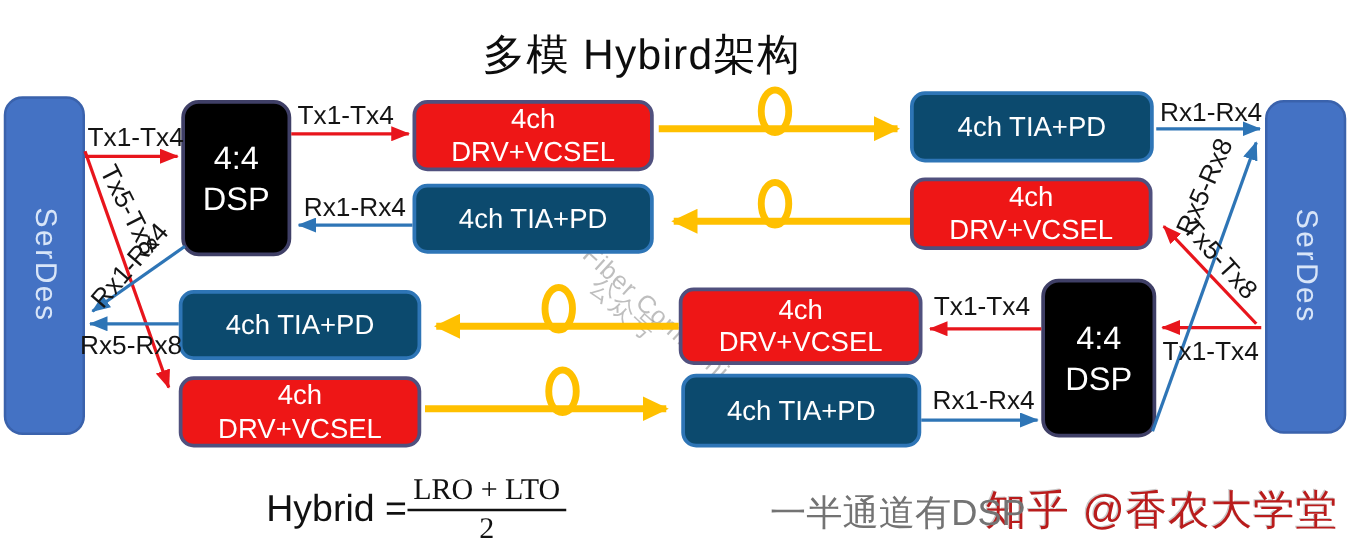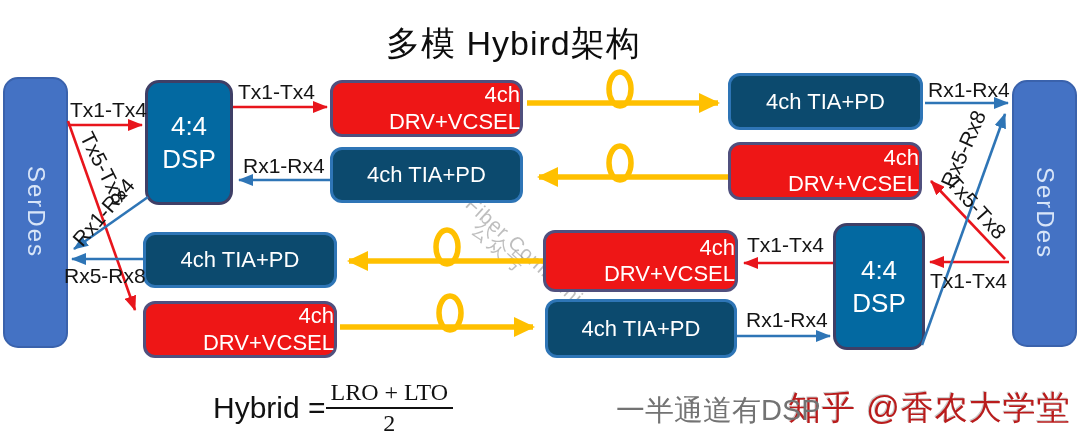--- a/index.html
+++ b/index.html
@@ -16,26 +16,26 @@
   .block{
     position:absolute;display:flex;flex-direction:column;align-items:center;
     justify-content:center;text-align:center;color:#fff;box-sizing:border-box;
   }
   .serdes{
     width:65px;background:#4472c4;border:2px solid #3a62ac;border-radius:15px;
     color:#d8e5f8;font-size:24px;
   }
   .serdes .vtext{writing-mode:vertical-rl;text-orientation:mixed;letter-spacing:2px;}
   .dsp{
-    background:#0369a1;border:3px solid #3f3f66;border-radius:14px;
+    background:#000000;border:3px solid #3f3f66;border-radius:14px;
     font-size:26px;line-height:1.25;font-weight:400;
   }
   .drv{
     background:#ee1616;border:3px solid #50507e;border-radius:12px;
-    font-size:22px;line-height:1.2;align-items:flex-end;
+    font-size:22px;line-height:1.2;
   }
   .tia{
     background:#0c4a6e;border:3px solid #2e75b6;border-radius:12px;
     font-size:22px;
   }
   
   #wires{position:absolute;left:0;top:0;width:1080px;height:448px;pointer-events:none;}
   .red-line{stroke:#e8151c;stroke-width:2.6px;fill:none;}
   .blue-line{stroke:#2e75b6;stroke-width:2.6px;fill:none;}
   .fiber{stroke:#ffc000;stroke-width:5.5px;fill:none;}

